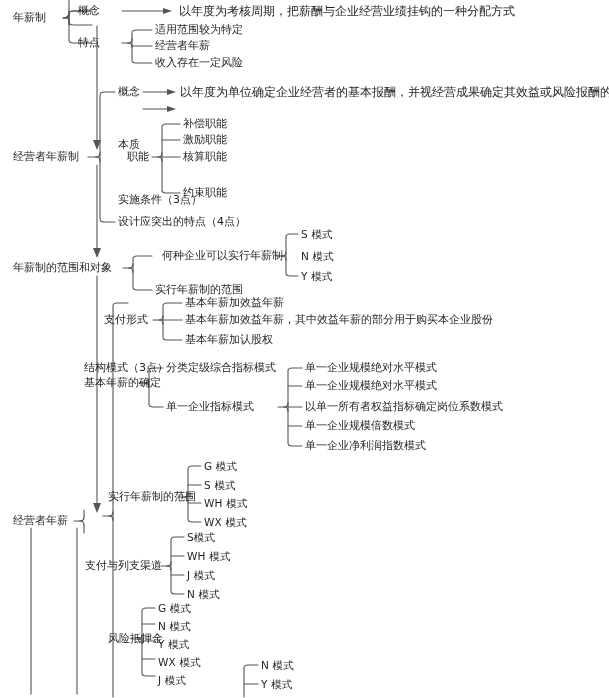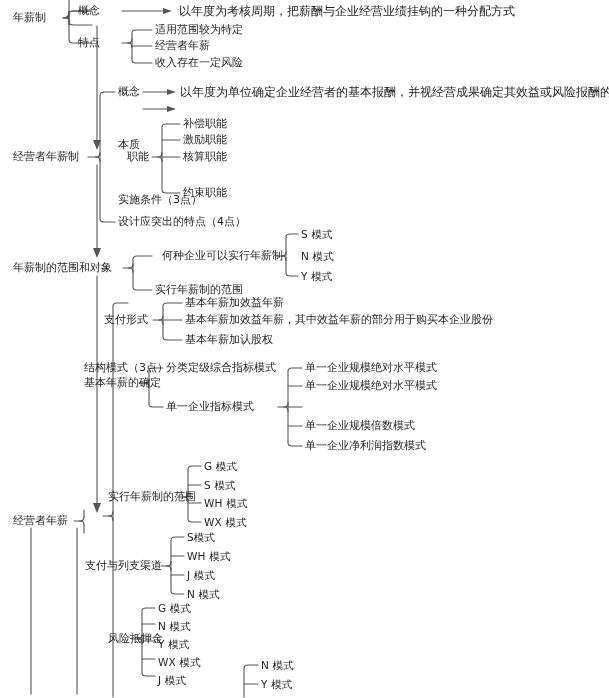--- a/index.html
+++ b/index.html
@@ -213,20 +213,21 @@
   <div class="lbl" style="left:185px;top:334px;">基本年薪加认股权</div>
 
   <div class="lbl" style="left:84px;top:362px;">结构模式（3点）</div>
   <div class="lbl" style="left:84px;top:377px;">基本年薪的确定</div>
 
   <div class="lbl" style="left:166px;top:362px;">分类定级综合指标模式</div>
   <div class="lbl" style="left:166px;top:401px;">单一企业指标模式</div>
 
   <div class="lbl" style="left:305px;top:362px;">单一企业规模绝对水平模式</div>
   <div class="lbl" style="left:305px;top:380px;">单一企业规模绝对水平模式</div>
+  <div class="lbl" style="left:305px;top:401px;">以单一所有者权益指标确定岗位系数模式</div>
   <div class="lbl" style="left:305px;top:420px;">单一企业规模倍数模式</div>
   <div class="lbl" style="left:305px;top:440px;">单一企业净利润指数模式</div>
 
   <div class="lbl" style="left:108px;top:491px;">实行年薪制的范围</div>
   <div class="lbl mode" style="left:204px;top:460px;">G 模式</div>
   <div class="lbl mode" style="left:204px;top:479px;">S 模式</div>
   <div class="lbl mode" style="left:204px;top:497px;">WH 模式</div>
   <div class="lbl mode" style="left:204px;top:516px;">WX 模式</div>
 
   <div class="lbl node" style="left:13px;top:515px;">经营者年薪</div>

